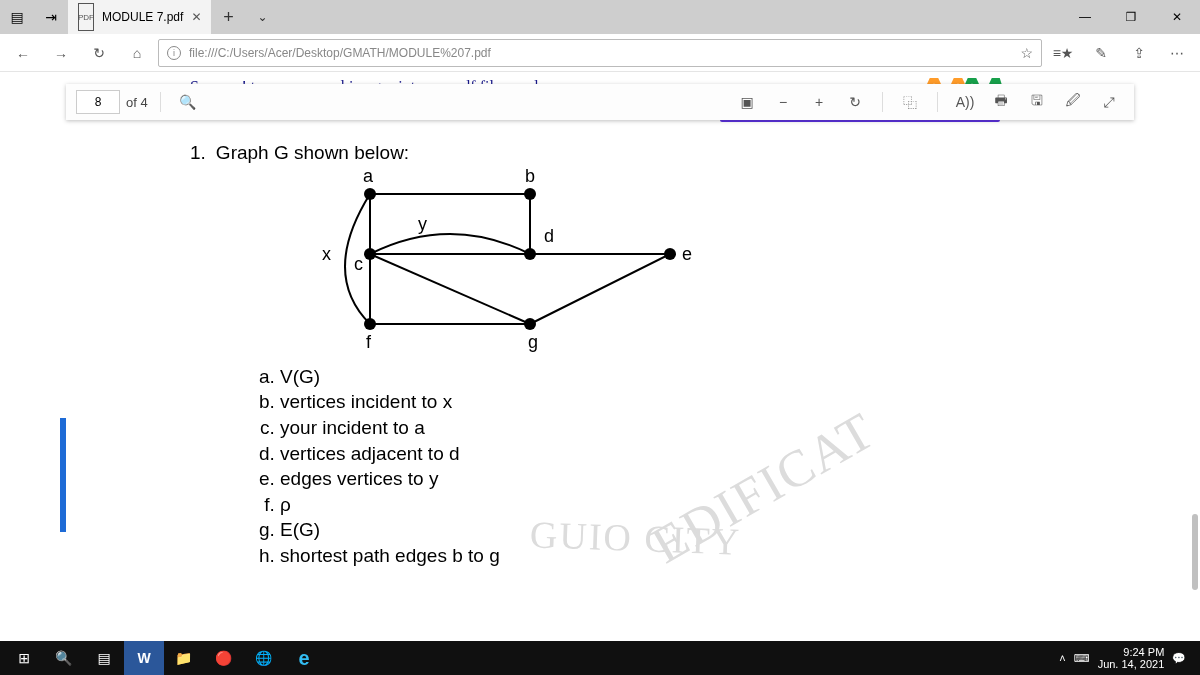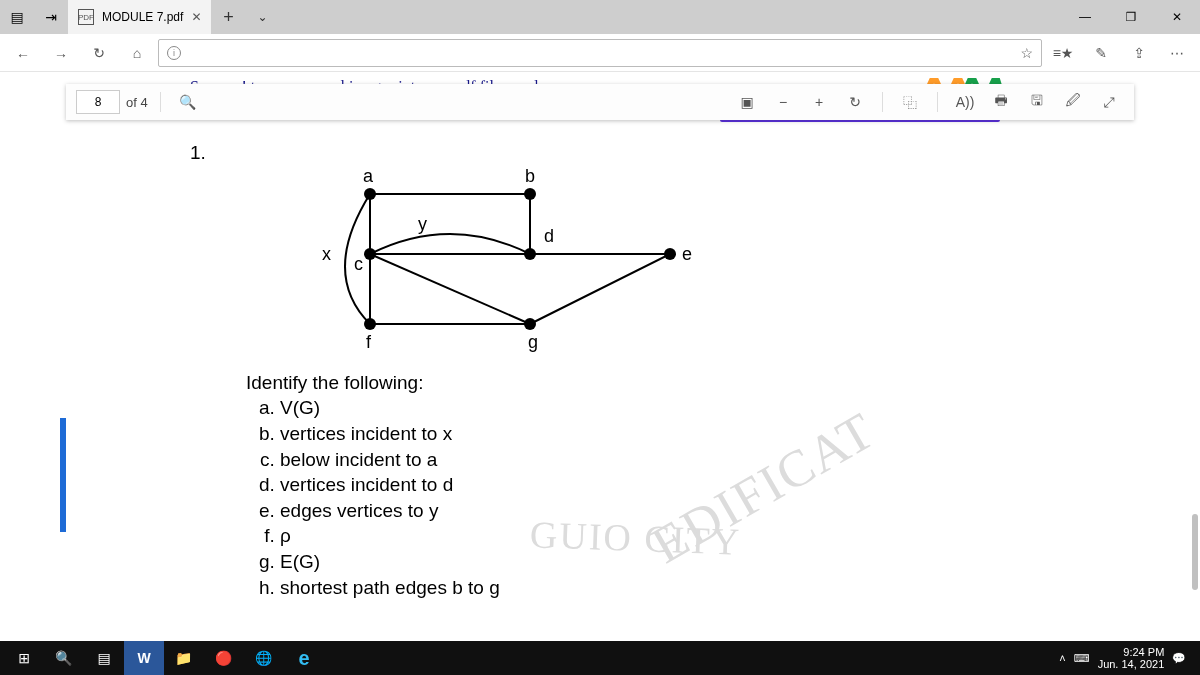--- a/index.html
+++ b/index.html
@@ -1,20 +1,20 @@
 <!DOCTYPE html>
 <html><head>
 <meta charset="utf-8">
 <style>
   * { box-sizing: border-box; margin: 0; padding: 0; font-family: "Segoe UI", sans-serif; }
   body { width: 1200px; height: 675px; background: #fff; overflow: hidden; position: relative; }
   .titlebar { height: 34px; background: #cecece; display: flex; align-items: stretch; }
   .tbicon { width: 34px; display: flex; align-items: center; justify-content: center; color: #000; font-size: 14px; }
   .tab { background: #f3f3f3; display: flex; align-items: center; padding: 0 10px; gap: 8px; font-size: 12px; }
-  .tab .pdf-ico { width:16px; height:16px; border:1px solid #555; font-size:8px; display:flex; align-items:center; justify-content:center; color:#555;}
+  .tab .pdf-ico { width:16px; height:28px; border:1px solid #555; font-size:8px; display:flex; align-items:center; justify-content:center; color:#555;}
   .tab .close { font-size: 12px; color:#555; }
   .newtab { width: 34px; display:flex; align-items:center; justify-content:center; font-size:18px; color:#333;}
   .tbright { margin-left: auto; display:flex; }
   .winbtn { width: 46px; display:flex; align-items:center; justify-content:center; font-size:12px; }
   .addrbar { height: 38px; display:flex; align-items:center; padding: 0 6px; gap:4px; border-bottom:1px solid #e5e5e5;}
   .navbtn { width:34px; height:30px; display:flex; align-items:center; justify-content:center; color:#555; font-size:14px;}
   .urlbox { flex:1; height:28px; border:1px solid #bbb; border-radius:2px; display:flex; align-items:center; padding:0 8px; gap:8px; font-size:12px; color:#888; position:relative;}
   .urlbox .info { width:14px; height:14px; border:1px solid #888; border-radius:50%; font-size:9px; display:flex; align-items:center; justify-content:center;}
   .urlbox .star { margin-left:auto; font-size:14px; color:#555;}
   .pdftoolbar { margin: 6px 66px 0 66px; height:36px; background:#fdfdfd; box-shadow:0 1px 4px rgba(0,0,0,0.25); display:flex; align-items:center; padding:0 10px; gap:6px; font-size:13px; color:#444; position:relative; z-index:3;}
@@ -58,20 +58,21 @@
   </div>
 </div>
 
 <div class="addrbar">
   <div class="navbtn">←</div>
   <div class="navbtn">→</div>
   <div class="navbtn">↻</div>
   <div class="navbtn">⌂</div>
   <div class="urlbox">
     <span class="info">i</span>
+    <span>file:///C:/Users/Acer/Desktop/GMATH/MODULE%207.pdf</span>
     <span class="star">☆</span>
   </div>
   <div class="navbtn">≡★</div>
   <div class="navbtn">✎</div>
   <div class="navbtn">⇪</div>
   <div class="navbtn">⋯</div>
 </div>
 
 <div class="content">
   <span class="peek">Scanner! to save several images into one pdf file, or place your</span>
@@ -102,20 +103,21 @@
   </div>
 
   <span class="watermark wm1">EDIFICAT</span>
   <span class="watermark wm2">GUIO CITY</span>
   <div class="leftmark"></div>
   <div class="scrollthumb"></div>
 
   <div class="page">
     <div style="display:flex; gap:10px;">
       <span>1.</span>
+      <span> Graph G shown below:</span>
     </div>
 
     <svg width="520" height="200" viewBox="0 0 520 200" style="margin-left:60px; margin-top:-2px;">
       <line x1="120" y1="30" x2="280" y2="30" stroke="#000" stroke-width="2"></line>
       <line x1="120" y1="30" x2="120" y2="90" stroke="#000" stroke-width="2"></line>
       <line x1="280" y1="30" x2="280" y2="90" stroke="#000" stroke-width="2"></line>
       <line x1="120" y1="90" x2="420" y2="90" stroke="#000" stroke-width="2"></line>
       <path d="M120 90 Q200 50 280 90" stroke="#000" stroke-width="2" fill="none"></path>
       <line x1="120" y1="90" x2="120" y2="160" stroke="#000" stroke-width="2"></line>
       <line x1="120" y1="160" x2="280" y2="160" stroke="#000" stroke-width="2"></line>
@@ -133,26 +135,25 @@
       <text x="280" y="18" text-anchor="middle" font-size="18">b</text>
       <text x="72" y="96" font-size="18">x</text>
       <text x="104" y="106" font-size="18">c</text>
       <text x="294" y="78" font-size="18">d</text>
       <text x="432" y="96" font-size="18">e</text>
       <text x="116" y="184" font-size="18">f</text>
       <text x="278" y="184" font-size="18">g</text>
       <text x="168" y="66" font-size="18">y</text>
     </svg>
 
-    <div style="margin-left:56px; margin-top:6px;">Identify the following:</div>
     <ol class="q">
       <li>V(G)</li>
       <li>vertices incident to x</li>
-      <li>below incident to a</li>
-      <li>vertices incident to d</li>
+      <li>your incident to a</li>
+      <li>vertices adjacent to d</li>
       <li>edges vertices to y</li>
       <li>ρ</li>
       <li>E(G)</li>
       <li>shortest path edges b to g</li>
     </ol>
   </div>
 </div>
 
 <div class="taskbar">
   <div class="tbitem">⊞</div>

